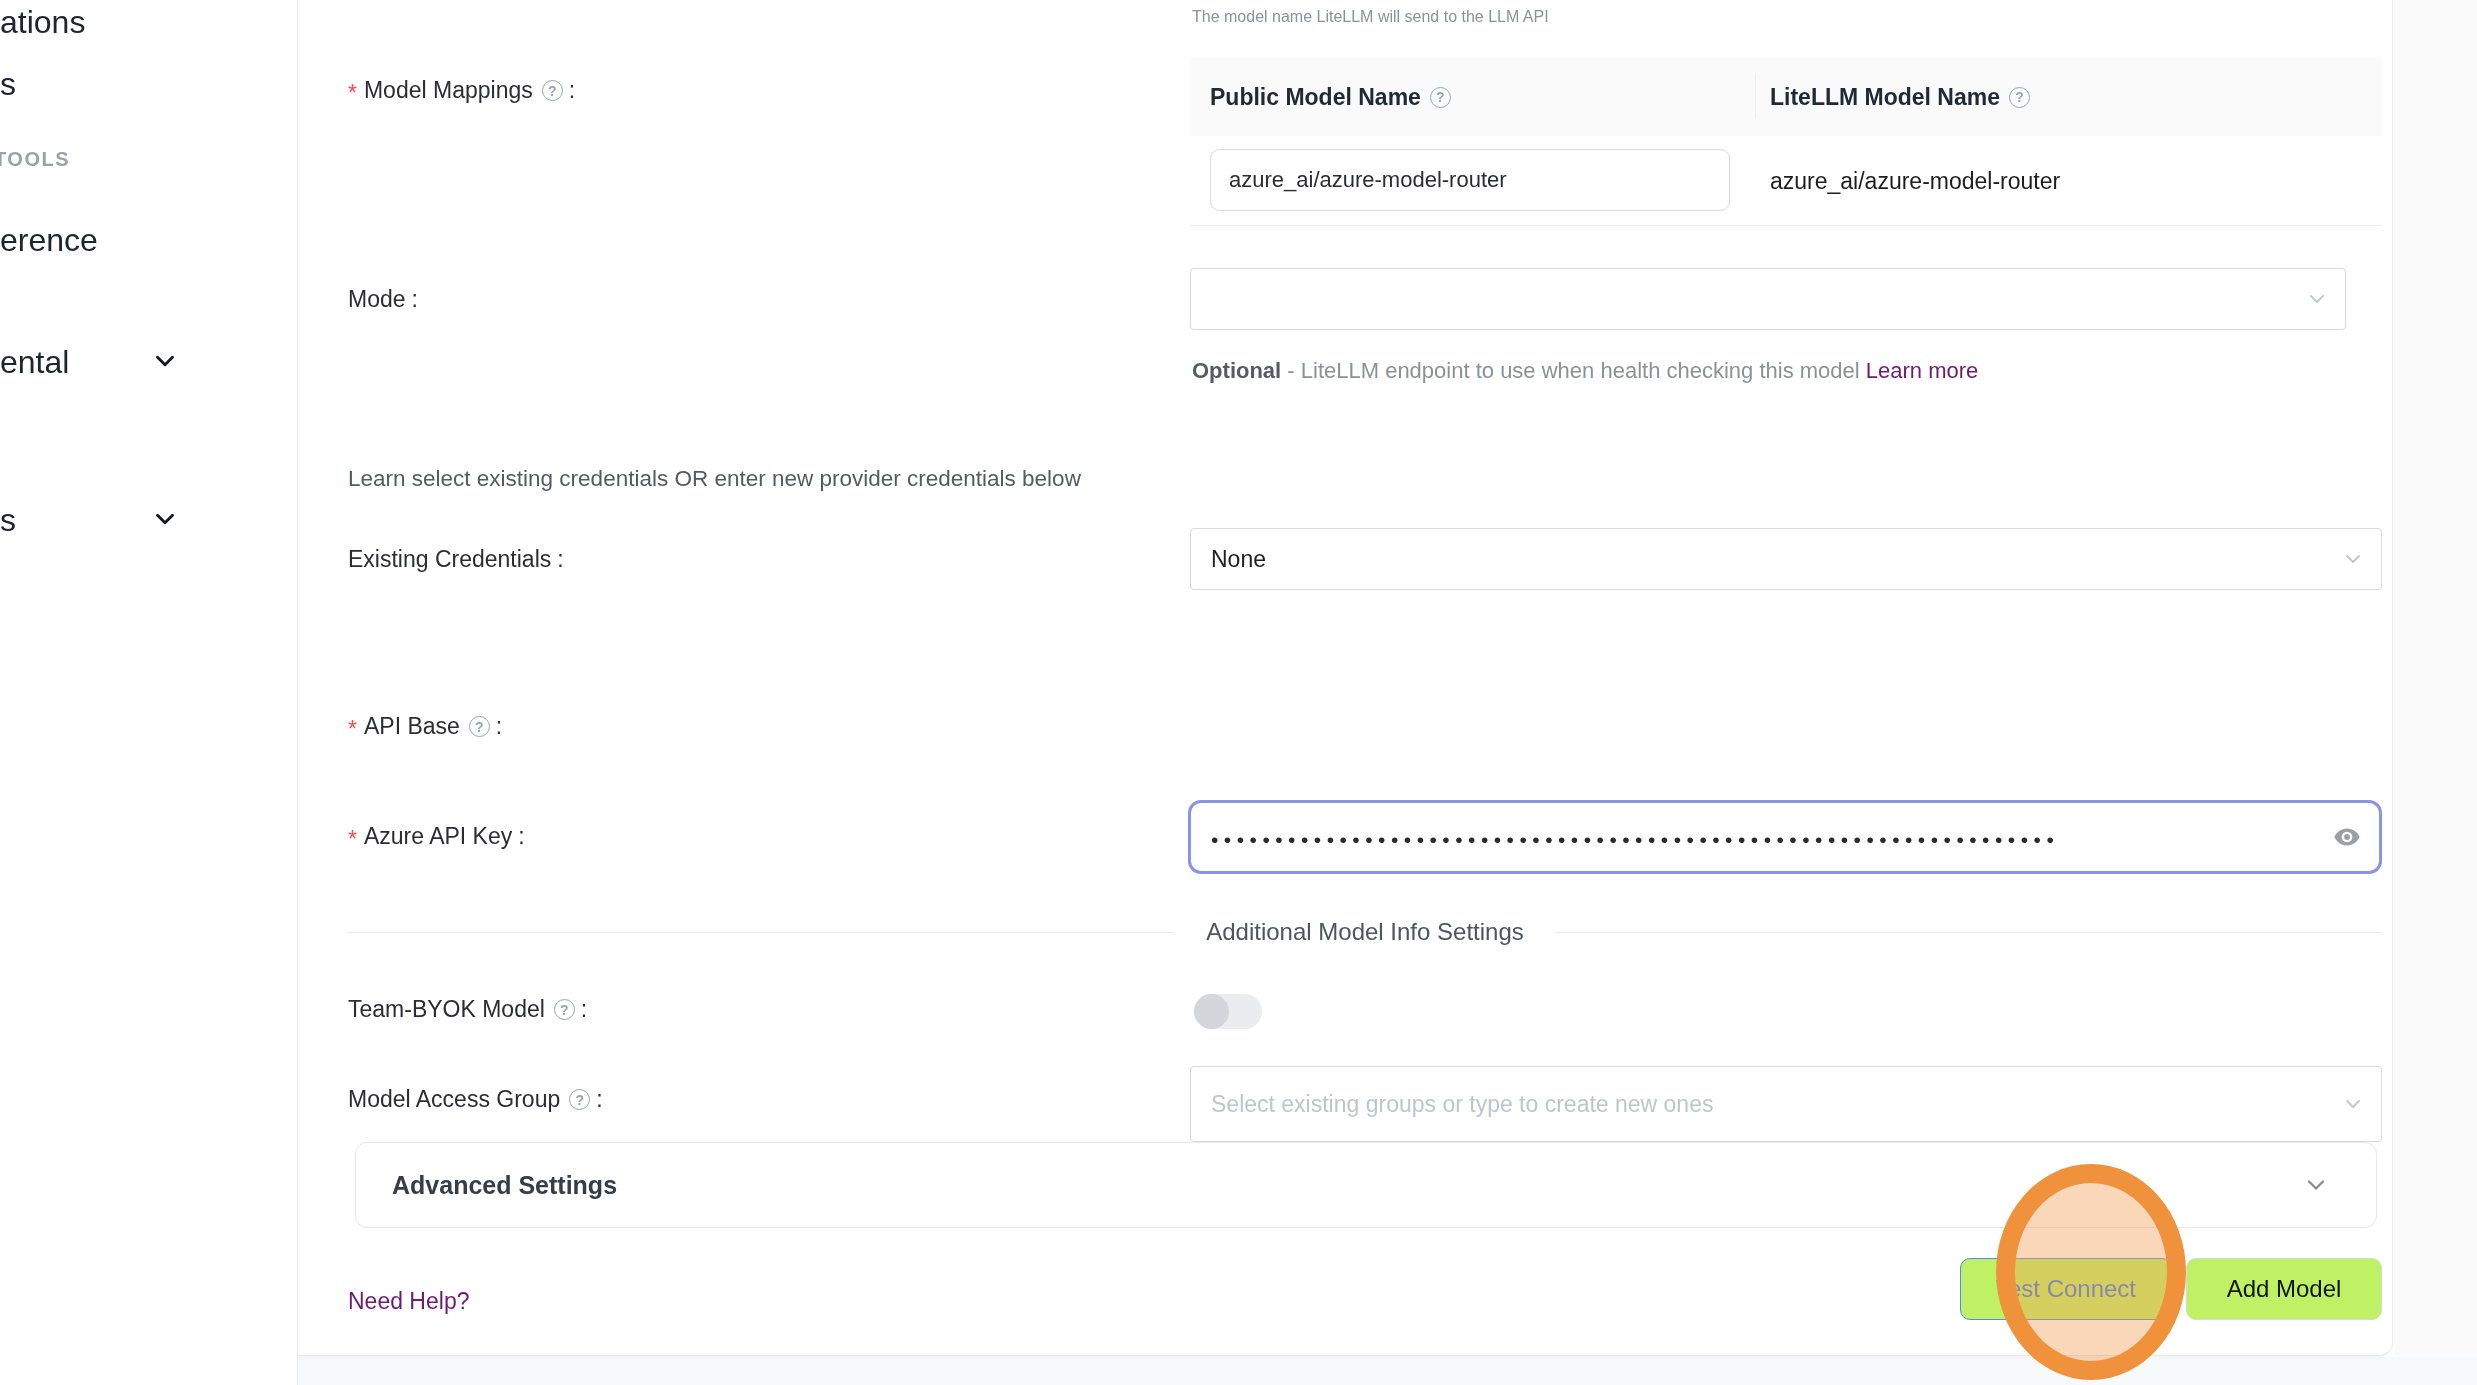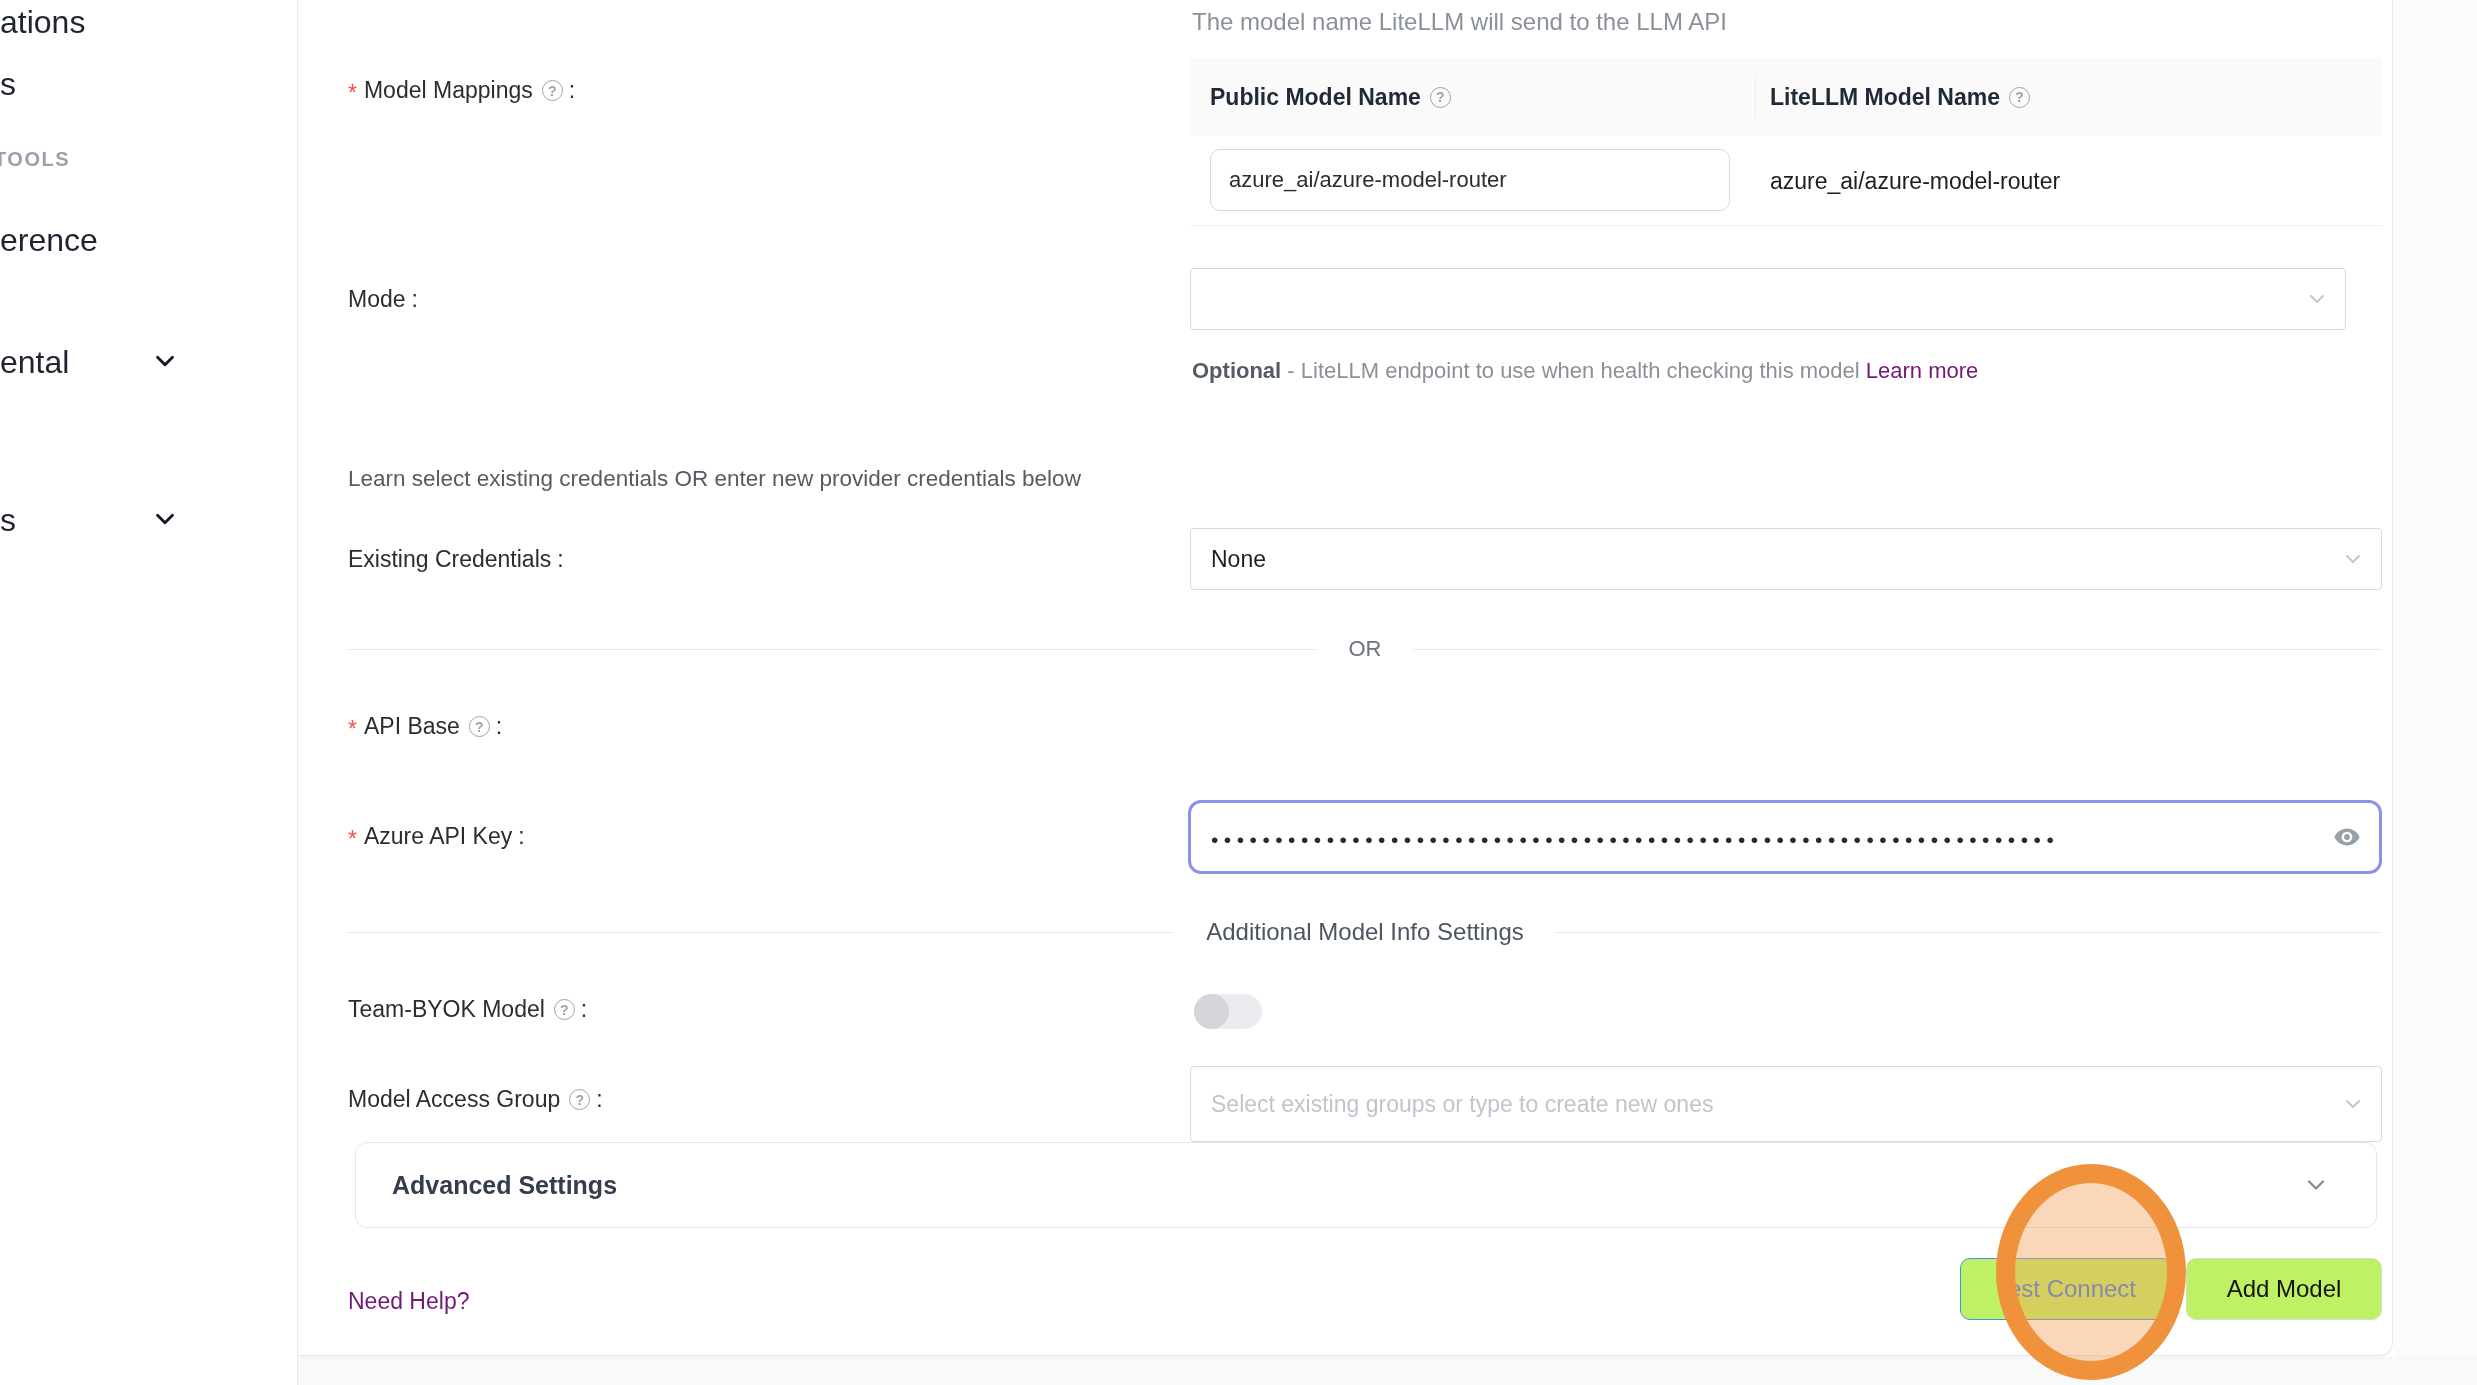--- a/index.html
+++ b/index.html
@@ -26,21 +26,21 @@
     position: absolute; left: 298px; top: 0; width: 2095px; height: 1356px;
     background: #ffffff; border-right: 1px solid #ececf0; border-bottom: 1px solid #e4e6ea;
     border-bottom-right-radius: 14px; z-index: 1;
     box-shadow: 0 2px 3px rgba(0,0,0,0.04);
   }
   .right-strip { position: absolute; left: 2394px; top: 0; width: 83px; height: 1385px; background: #fbfbfc; }
   .bottom-strip { position: absolute; left: 298px; top: 1357px; width: 2179px; height: 28px; background: #f8f9fb; }
 
   .abs { position: absolute; }
 
-  .hint-text { left: 894px; top: 8px; font-size: 24px; color: #8b9199; }
+  .hint-text { left: 894px; top: 8px; font-size: 16px; color: #8b9199; }
 
   .field-label { display: flex; align-items: center; font-size: 23px; color: #2c2c33; white-space: nowrap; }
   .req { color: #ff4d4f; margin-right: 7px; font-size: 23px; line-height: 1; padding-top: 6px; }
   .colon { margin-left: 6px; }
   .qicon {
     display: inline-flex; width: 21px; height: 21px; margin-left: 9px;
     border: 1.6px solid #9aa3ad; border-radius: 50%;
     color: #9aa3ad; font-size: 14px; font-weight: 600;
     align-items: center; justify-content: center; flex: 0 0 auto;
   }
@@ -195,25 +195,20 @@
     <span>Existing Credentials</span>
     <span class="colon">:</span>
   </div>
   <div class="select-box" style="left:892px; top:528px; width:1192px;">
     <span>None</span>
     <svg class="select-chevron" viewBox="0 0 24 24" fill="none" stroke="#c3c7cc" stroke-width="2" stroke-linecap="round" stroke-linejoin="round">
         <polyline points="6 9 12 15 18 9"></polyline>
       </svg>
   </div>
 
-  <div class="abs divider-row" style="top:636px;">
-    <div class="divider-line"></div>
-    <div class="divider-label">OR</div>
-    <div class="divider-line"></div>
-  </div>
 
   <div class="abs field-label" style="left:50px; top:712px;">
     <span class="req">*</span>
     <span>API Base</span>
     <span class="qicon">?</span>
     <span class="colon">:</span>
   </div>
 
   <div class="abs field-label" style="left:50px; top:822px;">
     <span class="req">*</span>

